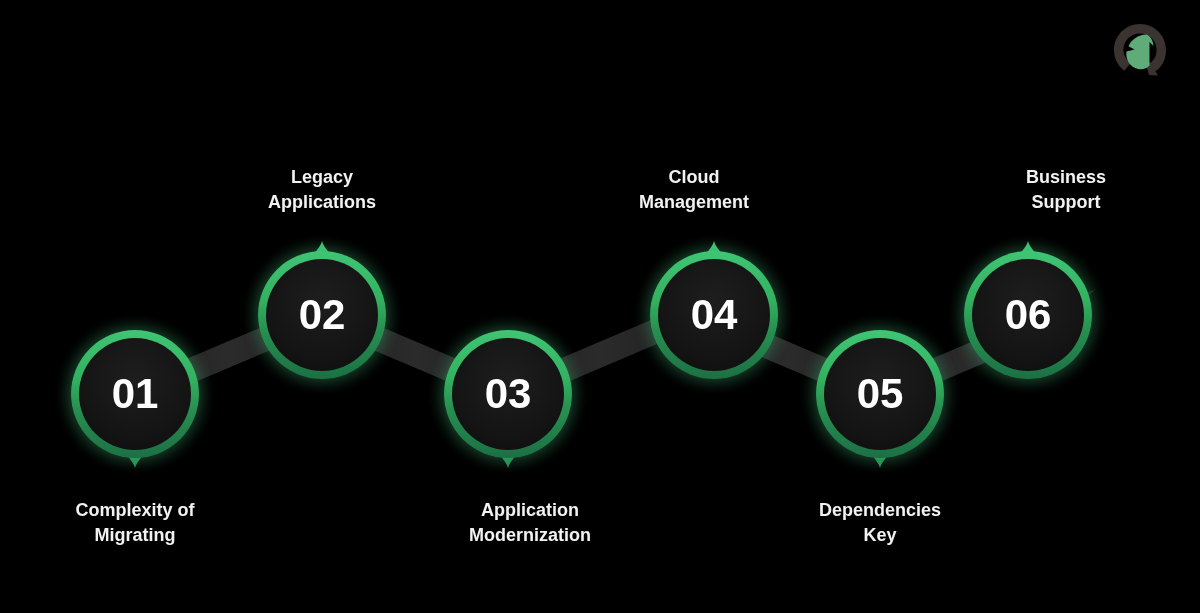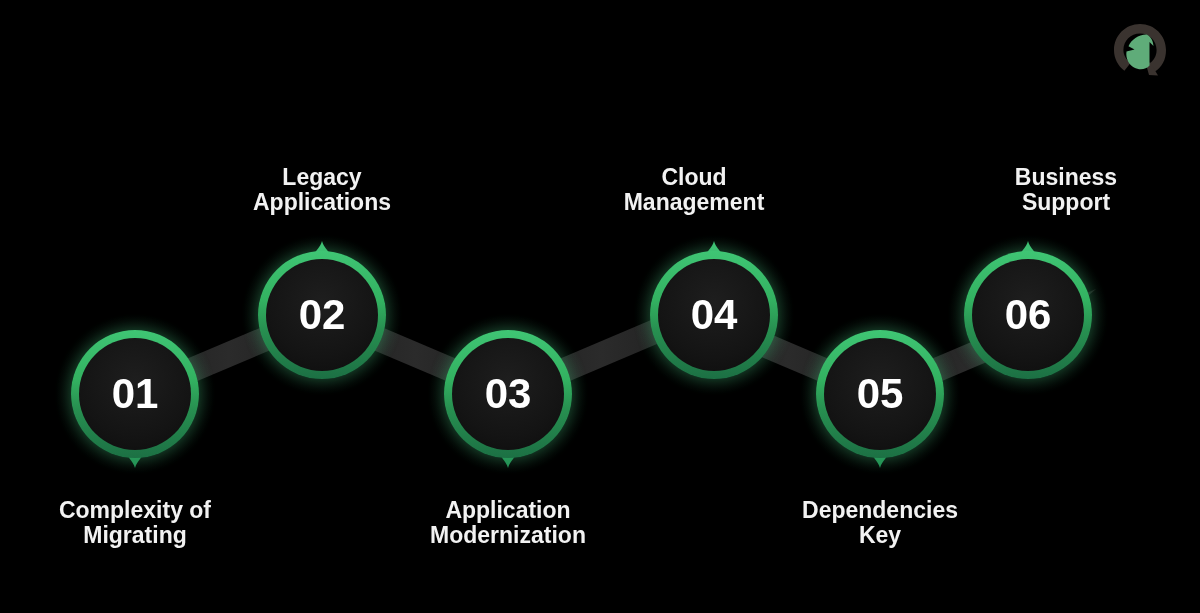--- a/index.html
+++ b/index.html
@@ -53,21 +53,21 @@
     display:flex;align-items:center;justify-content:center;
   }
   .num{
     color:#ffffff;font-size:42px;font-weight:bold;letter-spacing:0px;
     line-height:42px;
   }
 
   
   .label{
     position:absolute;width:230px;margin-left:-115px;text-align:center;
-    color:#f2f2f2;font-size:23px;font-weight:600;line-height:25px;
+    color:#f2f2f2;font-size:18px;font-weight:600;line-height:25px;
   }
   .label.below{margin-top:4px;}
   .label.above{margin-top:0;}
 </style>
 </head>
 <body>
 
 <div id="stage">
 
 
@@ -136,21 +136,21 @@
         <div class="glow"></div>
         <div class="pin down"><svg viewBox="0 0 18 22" width="18" height="22">
             <path d="M9 22 C7 14 0 12 0 2 L18 2 C18 12 11 14 9 22 Z" fill="#239154"></path>
           </svg></div>
         <div class="ring">
           <div class="inner">
             <span class="num">03</span>
           </div>
         </div>
       </div>
-      <div class="label below" style="left: 508px; top: 494px;">
+      <div class="label below" style="left: 530px; top: 494px;">
         <div>Application</div>
         <div>Modernization</div>
       </div>
       <div class="node" style="left: 714px; top: 315px;">
         <div class="glow"></div>
         <div class="pin up"><svg viewBox="0 0 18 22" width="18" height="22">
             <path d="M9 0 C11 8 18 10 18 20 L0 20 C0 10 7 8 9 0 Z" fill="#3fc574"></path>
           </svg></div>
         <div class="ring">
           <div class="inner">

